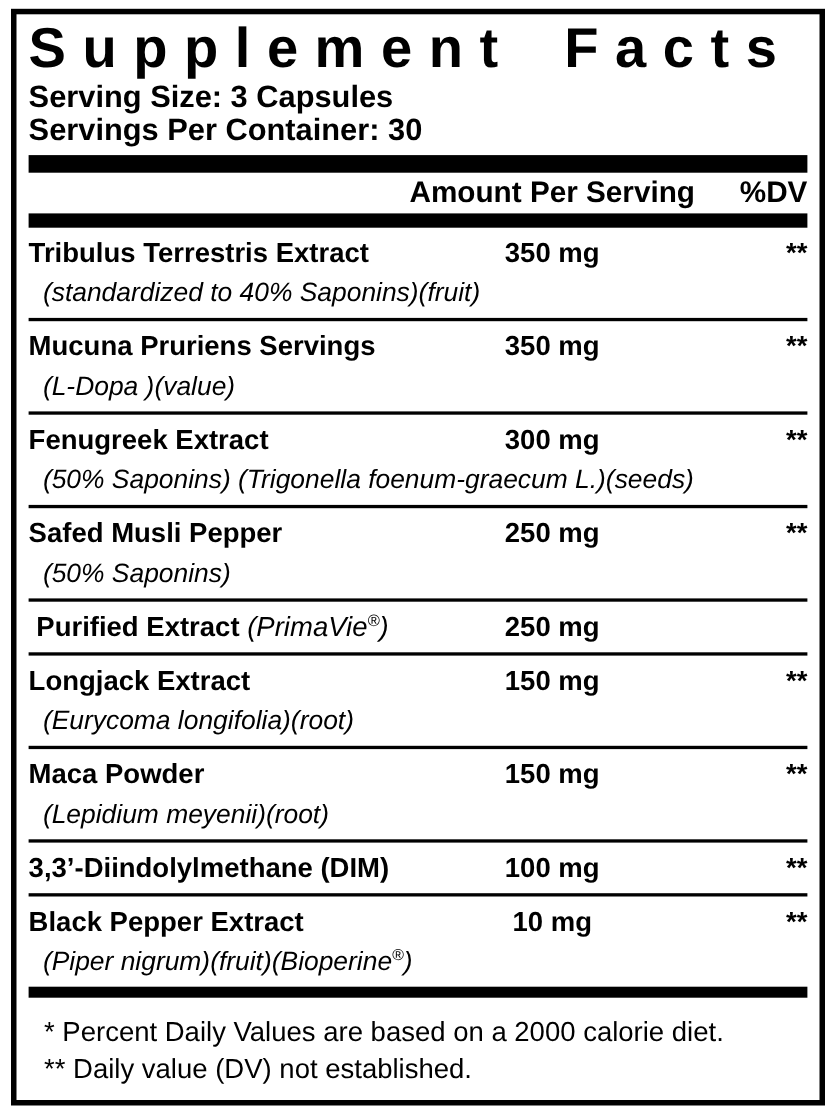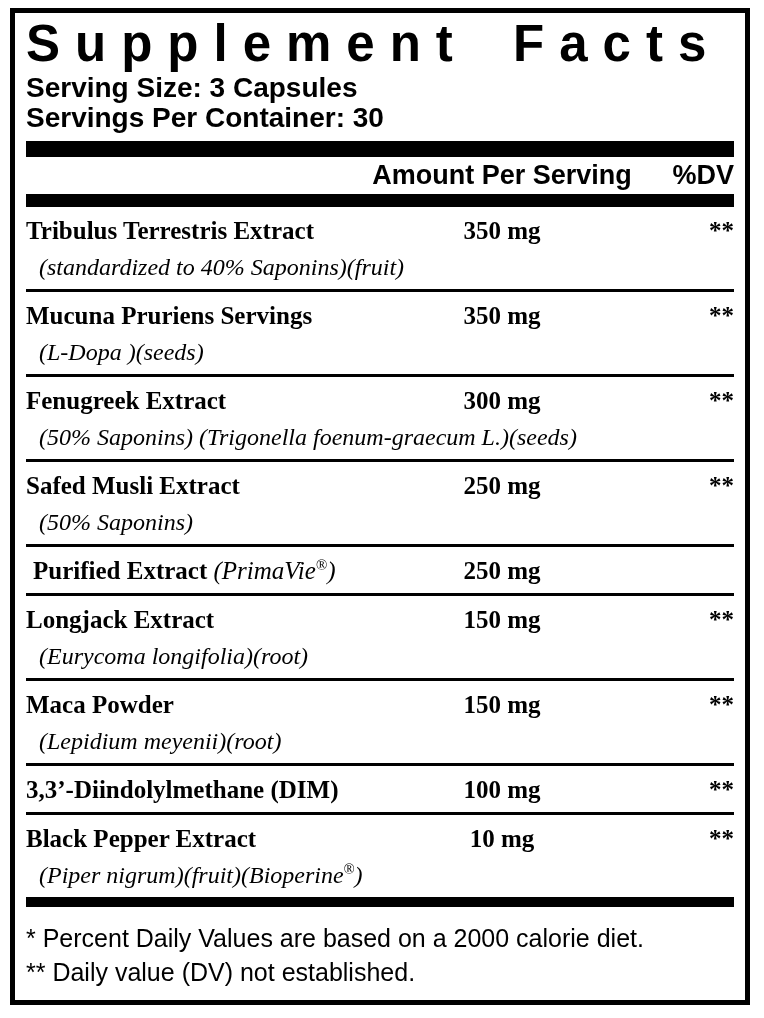--- a/index.html
+++ b/index.html
@@ -52,21 +52,21 @@
     line-height: 31px;
     white-space: nowrap;
   }
   .col-head-dv {
     grid-column: 3;
     justify-self: end;
     font-size: 27px;
     font-weight: 700;
     line-height: 31px;
   }
-  .row { padding: 9px 0 8px 0; border-bottom: 3px solid #000000; font-family: Liberation Serif, serif; }
+  .row { padding: 9px 0 8px 0; border-bottom: 3px solid #000000; }
   .row.last { border-bottom: none; }
   .main-line { line-height: 29px; }
   .ing-name {
     font-size: 25px;
     font-weight: 700;
     white-space: nowrap;
   }
   .ing-name .note {
     font-weight: 400;
     font-style: italic;
@@ -92,20 +92,21 @@
     line-height: 28px;
     padding-left: 13px;
     white-space: nowrap;
   }
   sup { font-size: 60%; line-height: 0; }
   .footnotes { padding-top: 14px; }
   .footnote {
     font-size: 25px;
     line-height: 34px;
     white-space: nowrap;
+    margin-left: 14px;
   }
 </style>
 </head>
 <body>
 
 <div class="panel">
 
   <div class="facts-title">Supplement Facts</div>
 
   <div class="serving-line">Serving Size: 3 Capsules</div>
@@ -131,38 +132,38 @@
     </div>
   </div>
 
   <div class="row">
     <div class="grid-3 main-line">
       <div class="ing-name">Mucuna Pruriens Servings</div>
       <div class="ing-amount">350 mg</div>
       <div class="ing-dv">**</div>
     </div>
     <div class="details">
-      <div class="detail-line">(L-Dopa )(seeds)</div>
+      <div class="detail-line">(L-Dopa )(value)</div>
     </div>
   </div>
 
   <div class="row">
     <div class="grid-3 main-line">
       <div class="ing-name">Fenugreek Extract</div>
       <div class="ing-amount">300 mg</div>
       <div class="ing-dv">**</div>
     </div>
     <div class="details">
       <div class="detail-line">(50% Saponins) (Trigonella foenum-graecum L.)(seeds)</div>
     </div>
   </div>
 
   <div class="row">
     <div class="grid-3 main-line">
-      <div class="ing-name">Safed Musli Extract</div>
+      <div class="ing-name">Safed Musli Pepper</div>
       <div class="ing-amount">250 mg</div>
       <div class="ing-dv">**</div>
     </div>
     <div class="details">
       <div class="detail-line">(50% Saponins)</div>
     </div>
   </div>
 
   <div class="row">
     <div class="grid-3 main-line">

